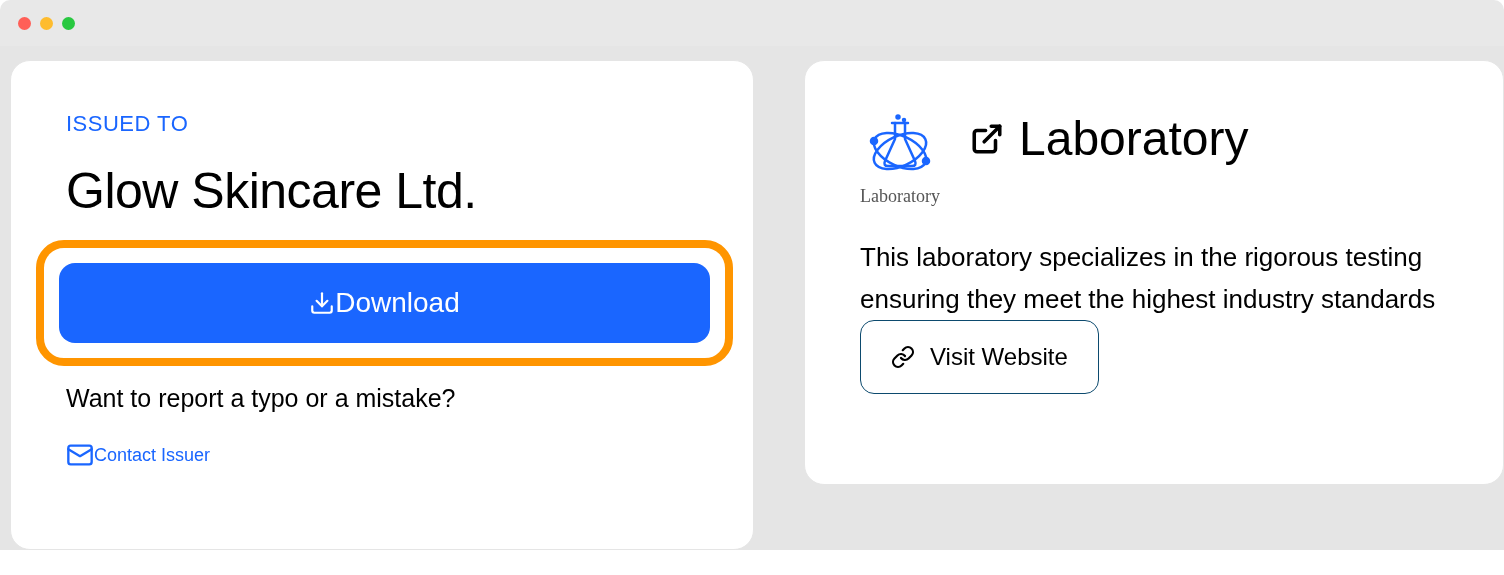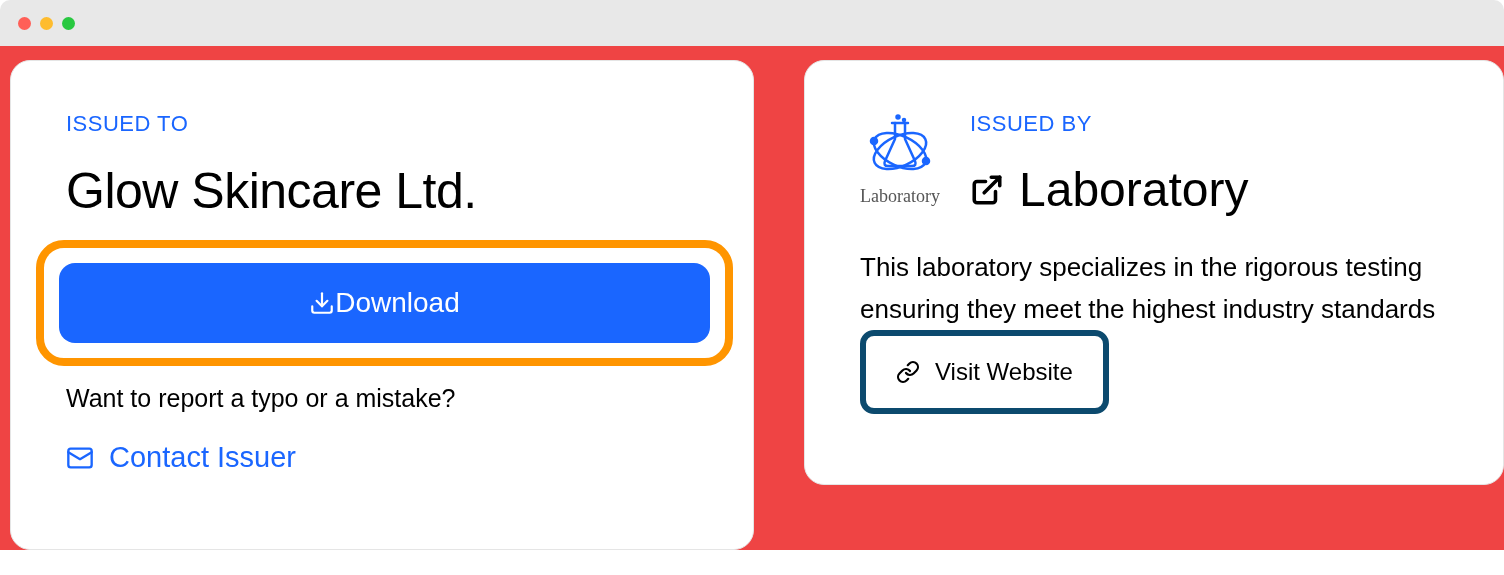--- a/index.html
+++ b/index.html
@@ -25,21 +25,21 @@
     }
     .traffic-light {
       width: 13px;
       height: 13px;
       border-radius: 50%;
     }
     .traffic-red { background: #ff5f57; }
     .traffic-yellow { background: #febc2e; }
     .traffic-green { background: #28c840; }
     .content-area {
-      background: #ef4444;
+      background: #e5e5e5;
       padding: 14px 0 0 10px;
       display: flex;
       gap: 50px;
     }
     .card {
       background: #fff;
       border: 1px solid #e5e5e5;
       border-radius: 20px;
       padding: 50px 50px 50px 55px;
     }
@@ -90,23 +90,22 @@
       cursor: pointer;
     }
     .report-text {
       font-size: 25px;
       color: #000;
       margin-bottom: 28px;
     }
     .contact-link {
       display: flex;
       align-items: center;
-      gap: 15px;
       color: #1a66ff;
-      font-size: 29px;
+      font-size: 18px;
       font-weight: 500;
       cursor: pointer;
     }
     .issuer-header {
       display: flex;
       gap: 30px;
       align-items: flex-start;
       margin-bottom: 30px;
     }
     .lab-logo {
@@ -133,21 +132,21 @@
     }
     .description {
       font-size: 26px;
       color: #000;
       line-height: 1.6;
     }
     .visit-button {
       display: inline-flex;
       align-items: center;
       gap: 15px;
-      border: 6px solid #0c4a6e;
+      border: 1px solid #0c4a6e;
       border-radius: 14px;
       padding: 22px 30px;
       font-size: 24px;
       font-weight: 500;
       color: #000;
       background: #fff;
       cursor: pointer;
     }
     svg {
       display: block;
@@ -205,21 +204,20 @@
             <circle cx="44" cy="9" r="1" fill="#1a66ff"></circle>
             <ellipse cx="40" cy="40" rx="28" ry="15" transform="rotate(25 40 40)"></ellipse>
             <ellipse cx="40" cy="40" rx="28" ry="15" transform="rotate(-25 40 40)"></ellipse>
             <circle cx="14" cy="30" r="3" fill="#1a66ff"></circle>
             <circle cx="66" cy="50" r="3" fill="#1a66ff"></circle>
           </svg>
         </span>
         <span class="lab-logo-text">Laboratory</span>
       </div>
       <div class="issuer-info">
-        <div class="label-heading">ISSUED BY</div>
         <div class="issuer-title">
           <span>
             <svg width="34" height="34" viewBox="0 0 24 24" fill="none" stroke="#000" stroke-width="2.5" stroke-linecap="round" stroke-linejoin="round">
               <path d="M18 13v6a2 2 0 0 1-2 2H5a2 2 0 0 1-2-2V8a2 2 0 0 1 2-2h6"></path>
               <polyline points="15 3 21 3 21 9"></polyline>
               <line x1="10" y1="14" x2="21" y2="3"></line>
             </svg>
           </span>
           <span>Laboratory</span>
         </div>

